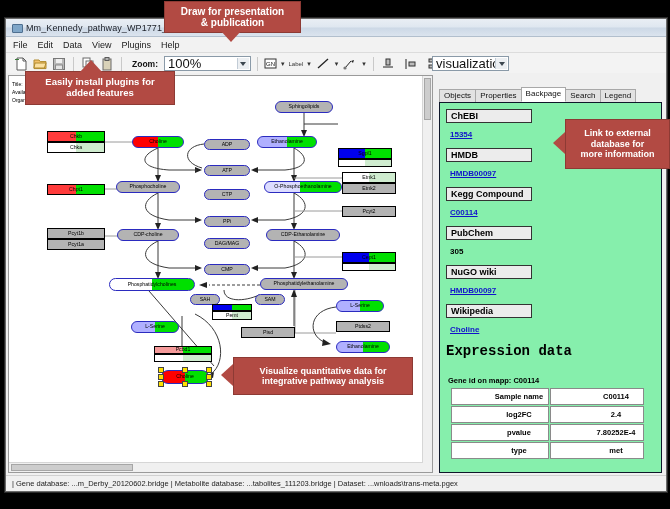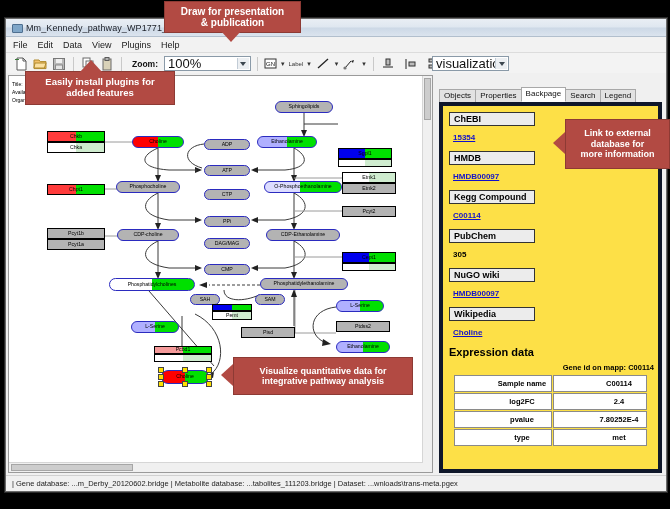--- a/index.html
+++ b/index.html
@@ -38,33 +38,33 @@
   .body{position:absolute;left:0;top:54px;right:0;bottom:16px;background:#f0f0f0;}
   .canvaswrap{position:absolute;left:2px;top:2px;width:423px;bottom:2px;background:#fff;
      border:1px solid #9a9a9a;overflow:hidden;}
   .canvas{position:absolute;left:0;top:0;width:100%;height:100%;}
   .sidepanel{position:absolute;left:427px;top:2px;right:2px;bottom:2px;background:#f0f0f0;}
 
   .tabrow{position:absolute;left:6px;top:14px;right:2px;height:13px;display:flex;align-items:flex-end;}
   .tab{font-size:8px;color:#111;padding:1px 4px 1px 4px;border:1px solid #a8a8a8;border-bottom:none;
      background:#e2e2e2;margin-right:-1px;line-height:10px;}
   .tab.active{background:#fff;border-bottom:1px solid #fff;position:relative;z-index:2;padding-bottom:2px;}
-  .tabpane{position:absolute;left:6px;top:27px;right:2px;bottom:0;background:#fde047;border:4px solid #0f172a;
+  .tabpane{position:absolute;left:6px;top:27px;right:2px;bottom:0;background:#86efac;border:1px solid #0f172a;
      overflow:hidden;}
   .tabcontent{position:absolute;left:6px;top:6px;right:4px;bottom:0;}
 
   .dbhdr{width:86px;height:14px;background:#ececec;border:1px solid #333;
      display:flex;align-items:center;padding-left:4px;font-size:9px;font-weight:bold;color:#000;
      box-sizing:border-box;}
   .dblink{font-size:8px;color:#1111cc;text-decoration:underline;margin:4px 0 0 4px;display:inline-block;
      font-weight:bold;}
   .dbplain{font-size:8px;color:#000;margin:4px 0 0 4px;display:inline-block;font-weight:bold;}
   .dbblock{margin-bottom:7px;}
-  .expr{font-size:11px;font-weight:bold;color:#000;margin:6px 0 5px 0;}
-  .geneid{font-size:7.5px;font-weight:bold;color:#000;margin:0 0 2px 2px;text-align:right;}
+  .expr{font-size:14px;font-weight:bold;color:#000;margin:6px 0 17px 0;font-family:Liberation Mono, monospace;}
+  .geneid{font-size:7.5px;font-weight:bold;color:#000;margin:0 0 2px 2px;}
   table.exprtab{border-collapse:separate;border-spacing:1px;margin-left:4px;}
   table.exprtab td{border:1px solid #8a8a8a;font-size:7.5px;font-weight:bold;color:#000;
      text-align:center;height:13px;background:#fff;padding-left:39px;}
   table.exprtab td.k{width:56px;}
   table.exprtab td.v{width:52px;}
 
   
   .vscroll{position:absolute;right:0;top:0;bottom:0;width:9px;background:#f0f0f0;border-left:1px solid #d6d6d6;}
   .vscroll .thumb{position:absolute;left:1px;right:1px;top:2px;height:40px;background:#cdcdcd;border:1px solid #a6a6a6;}
   .hscroll{position:absolute;left:0;right:9px;bottom:0;height:9px;background:#f0f0f0;border-top:1px solid #d6d6d6;}

